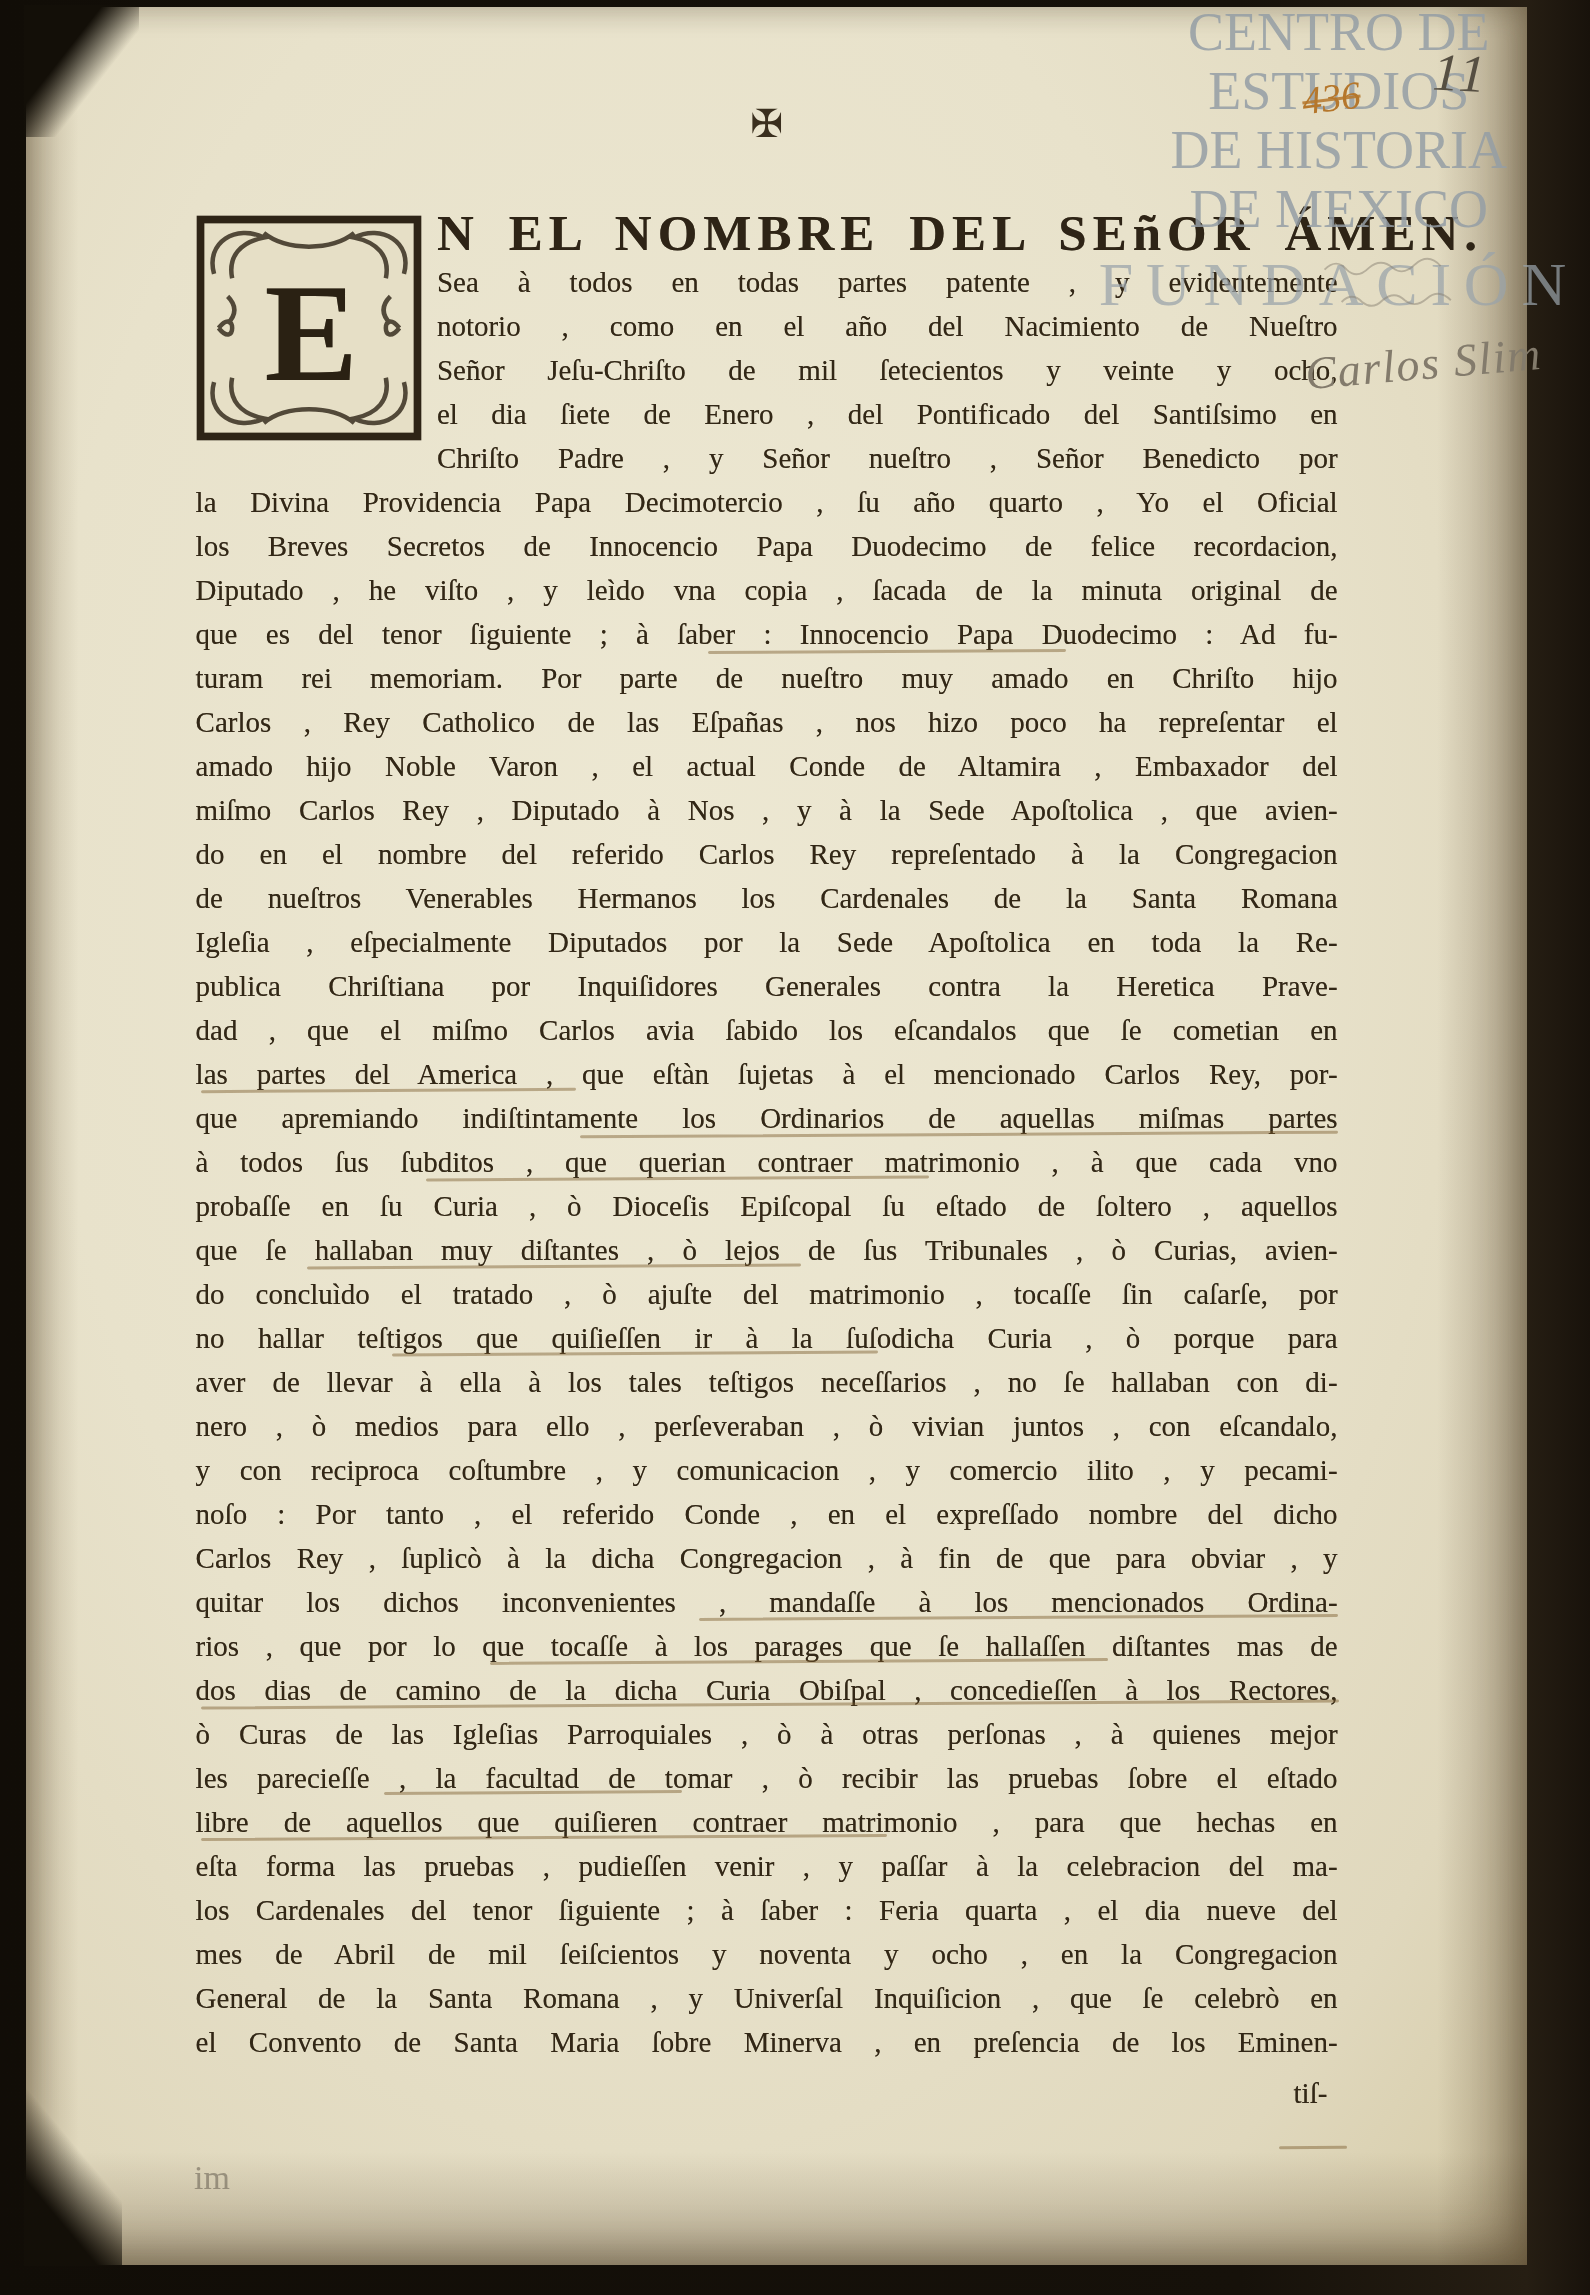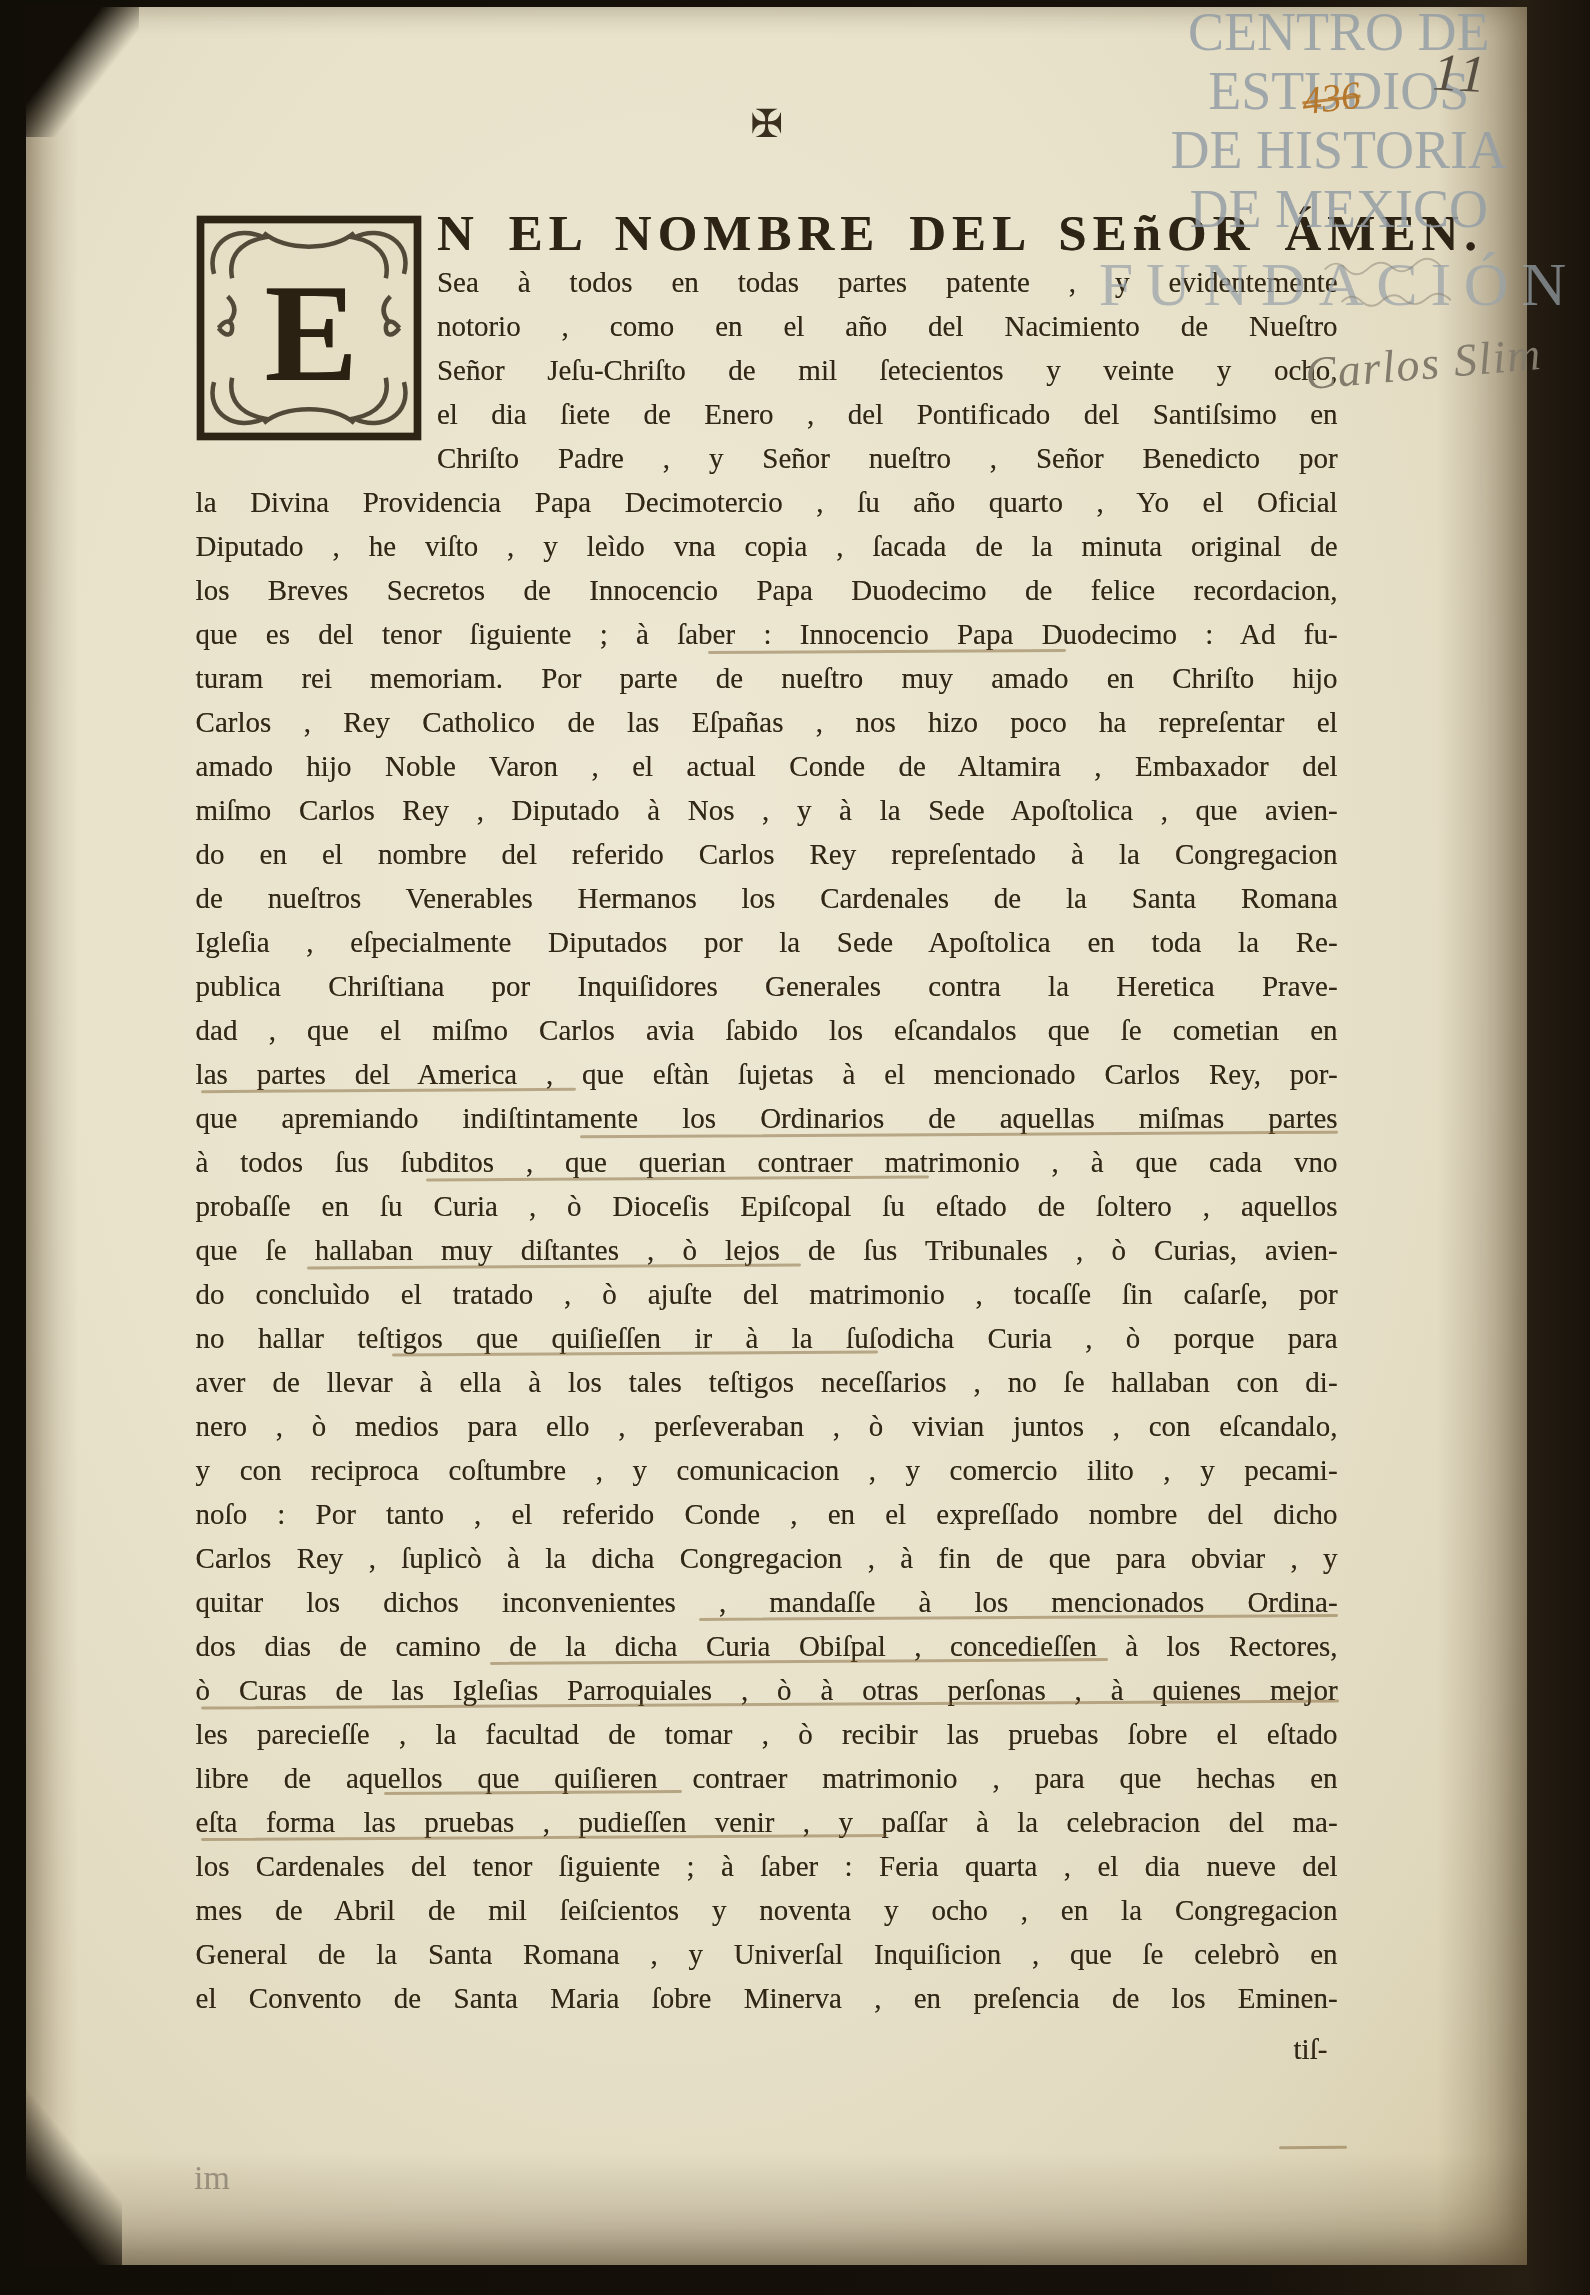--- a/index.html
+++ b/index.html
@@ -104,22 +104,22 @@
 
     <div class="heading">N EL NOMBRE DEL SEñOR ÁMEN.</div>
 
     <div>
         <div class="line">Sea à todos en todas partes patente , y evidentemente</div>
         <div class="line">notorio , como en el año del Nacimiento de Nueſtro</div>
         <div class="line">Señor Jeſu-Chriſto de mil ſetecientos y veinte y ocho,</div>
         <div class="line">el dia ſiete de Enero , del Pontificado del Santiſsimo en</div>
         <div class="line">Chriſto Padre , y Señor nueſtro , Señor Benedicto por</div>
         <div class="line">la Divina Providencia Papa Decimotercio , ſu año quarto ,  Yo el Oficial</div>
+        <div class="line">los Breves Secretos de Innocencio Papa Duodecimo de felice recordacion,</div>
         <div class="line">Diputado , he viſto , y leìdo vna copia , ſacada de la minuta original de</div>
-        <div class="line">los Breves Secretos de Innocencio Papa Duodecimo de felice recordacion,</div>
         <div class="line">que es del tenor ſiguiente ; à ſaber : Innocencio Papa Duodecimo :  Ad fu-</div>
         <div class="line">turam rei memoriam.  Por parte de nueſtro muy amado en Chriſto hijo</div>
         <div class="line">Carlos , Rey Catholico de las Eſpañas , nos hizo poco ha repreſentar el</div>
         <div class="line">amado hijo Noble Varon , el actual Conde de Altamira ,  Embaxador del</div>
         <div class="line">miſmo Carlos Rey , Diputado à Nos , y à la Sede Apoſtolica ,  que avien-</div>
         <div class="line">do en el nombre del referido Carlos Rey repreſentado à la Congregacion</div>
         <div class="line">de nueſtros Venerables Hermanos los Cardenales de la Santa Romana</div>
         <div class="line">Igleſia , eſpecialmente Diputados por la Sede Apoſtolica en toda la Re-</div>
         <div class="line">publica Chriſtiana por Inquiſidores Generales contra la Heretica Prave-</div>
         <div class="line">dad , que el miſmo Carlos avia ſabido los eſcandalos que ſe cometian en</div>
@@ -129,20 +129,21 @@
         <div class="line">probaſſe en ſu Curia , ò Dioceſis Epiſcopal ſu eſtado de ſoltero ,  aquellos</div>
         <div class="line">que ſe hallaban muy diſtantes , ò lejos de ſus Tribunales , ò Curias, avien-</div>
         <div class="line">do concluìdo el tratado , ò ajuſte del matrimonio , tocaſſe ſin caſarſe, por</div>
         <div class="line">no hallar teſtigos que quiſieſſen ir à la ſuſodicha Curia , ò porque  para</div>
         <div class="line">aver de llevar à ella à los tales teſtigos neceſſarios , no ſe  hallaban con di-</div>
         <div class="line">nero , ò medios para ello , perſeveraban , ò vivian juntos ,  con  eſcandalo,</div>
         <div class="line">y con reciproca coſtumbre , y comunicacion , y comercio ilito , y pecami-</div>
         <div class="line">noſo :  Por tanto , el referido Conde , en el expreſſado  nombre  del dicho</div>
         <div class="line">Carlos Rey , ſuplicò à la dicha Congregacion , à fin de que para obviar , y</div>
         <div class="line">quitar los dichos inconvenientes ,  mandaſſe à los mencionados Ordina-</div>
+        <div class="line">rios , que por lo que tocaſſe à los parages que ſe hallaſſen diſtantes  mas de</div>
         <div class="line">dos dias de camino de la dicha Curia Obiſpal , concedieſſen à los Rectores,</div>
         <div class="line">ò Curas de las Igleſias Parroquiales , ò à otras perſonas ,  à quienes mejor</div>
         <div class="line">les parecieſſe , la facultad de tomar , ò recibir las pruebas ſobre el eſtado</div>
         <div class="line">libre de aquellos que quiſieren contraer matrimonio ,  para que  hechas en</div>
         <div class="line">eſta forma las pruebas , pudieſſen venir , y paſſar à  la celebracion del ma-</div>
         <div class="line">los Cardenales del tenor ſiguiente ; à ſaber :  Feria quarta , el dia nueve del</div>
         <div class="line">mes de Abril de mil ſeiſcientos y noventa y ocho ,  en la  Congregacion</div>
         <div class="line">General de la Santa Romana , y Univerſal Inquiſicion , que ſe celebrò  en</div>
         <div class="line">el Convento de Santa Maria ſobre Minerva ,  en preſencia  de los Eminen-</div>
       </div>

